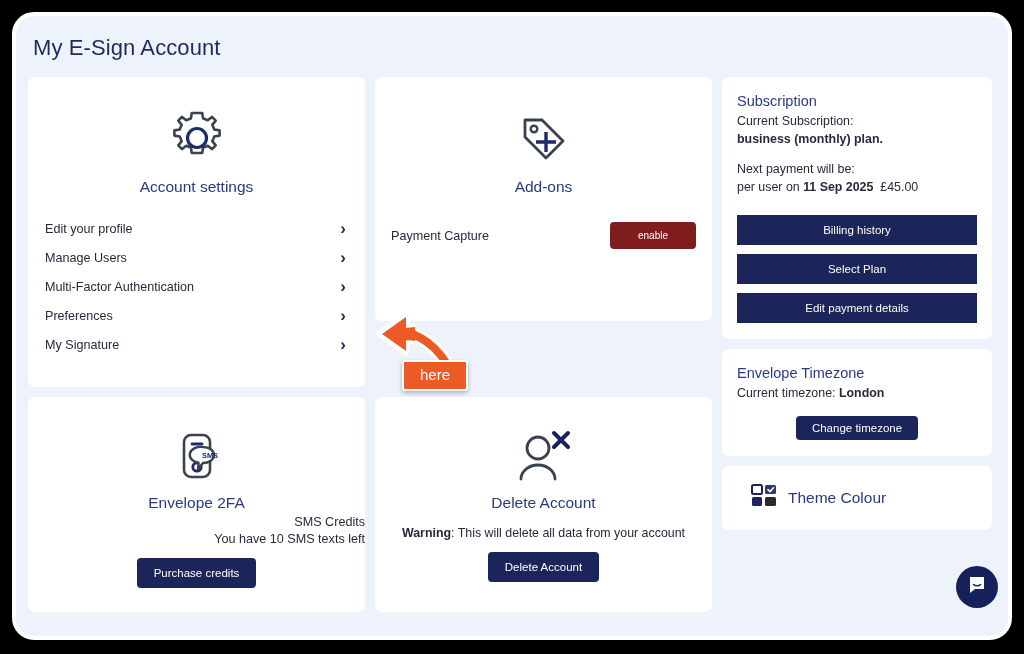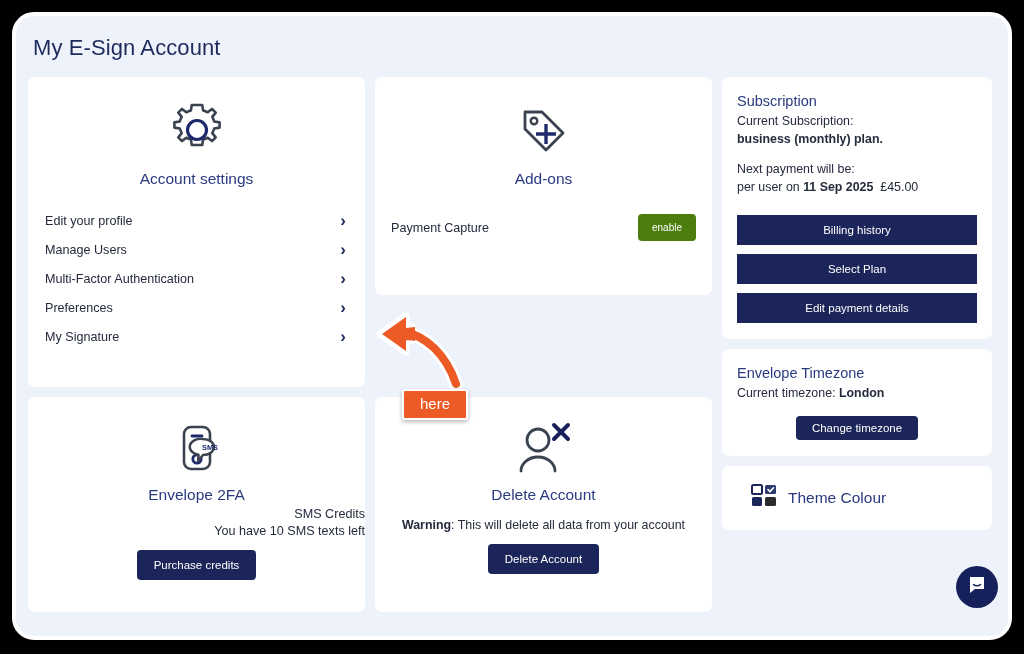--- a/index.html
+++ b/index.html
@@ -54,29 +54,29 @@
   .col-left { width: 684px; display: flex; flex-direction: column; gap: 10px; }
   .row { display: flex; gap: 10px; }
   .col-right { width: 280px; display: flex; flex-direction: column; gap: 10px; }
 
   .card {
     background: #ffffff;
     border-radius: 7px;
   }
 
   .card-a { width: 337px; height: 310px; position: relative; }
-  .card-b { width: 337px; height: 218px; position: relative; }
+  .card-b { width: 337px; height: 244px; position: relative; }
   .card-c { width: 337px; height: 215px; position: relative; }
   .card-d { width: 337px; height: 215px; position: relative; }
 
   .icon-wrap {
     display: flex;
     justify-content: center;
     align-items: center;
-    padding-top: 22px;
+    padding-top: 30px;
   }
 
   .card-heading {
     text-align: center;
     color: #2a3a80;
     font-size: 15.5px;
     margin-top: 9px;
   }
 
   
@@ -104,26 +104,26 @@
   
   .addon-row {
     display: flex;
     align-items: center;
     justify-content: space-between;
     padding: 0 16px;
     margin-top: 26px;
   }
   .addon-label { font-size: 12.6px; color: #252b3d; }
   .btn-enable {
-    background: #4d7c0f;
+    background: #7f1d1d;
     color: #ffffff;
     border: none;
     border-radius: 4px;
     font-size: 10px;
-    padding: 8px 14px;
+    padding: 8px 28px;
     cursor: pointer;
     font-family: inherit;
   }
 
   
   .center-text {
     text-align: right;
     font-size: 12.6px;
     color: #252b3d;
     margin-top: 3px;
@@ -199,21 +199,21 @@
   
   .annot-arrow {
     position: absolute;
     left: 352px;
     top: 296px;
     pointer-events: none;
   }
   .annot-badge {
     position: absolute;
     left: 386px;
-    top: 373px;
+    top: 344px;
     background: #ec5a26;
     border: 2px solid #ffffff;
     border-radius: 3px;
     color: #ffffff;
     font-size: 15px;
     padding: 4px 16px 6px;
     box-shadow: 0 2px 4px rgba(0,0,0,.28);
   }
 
   

